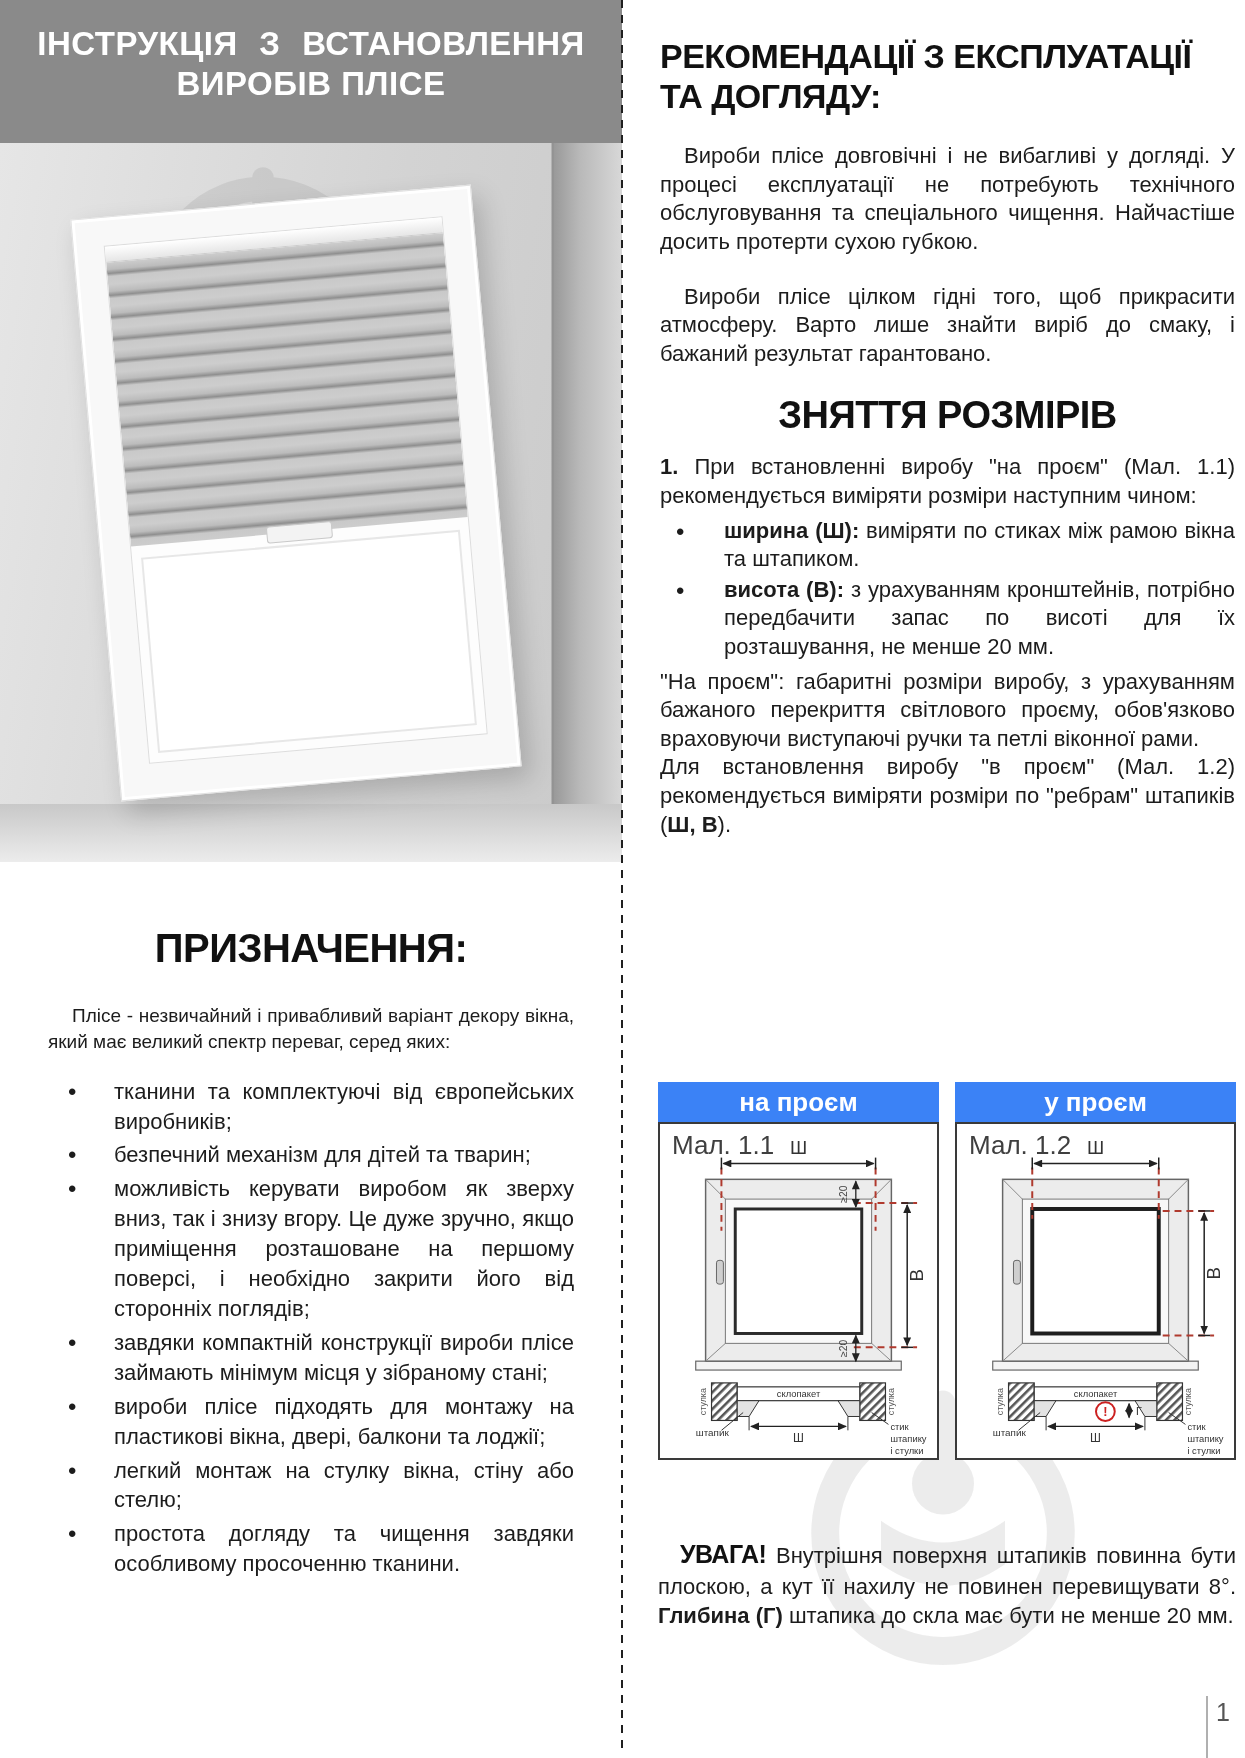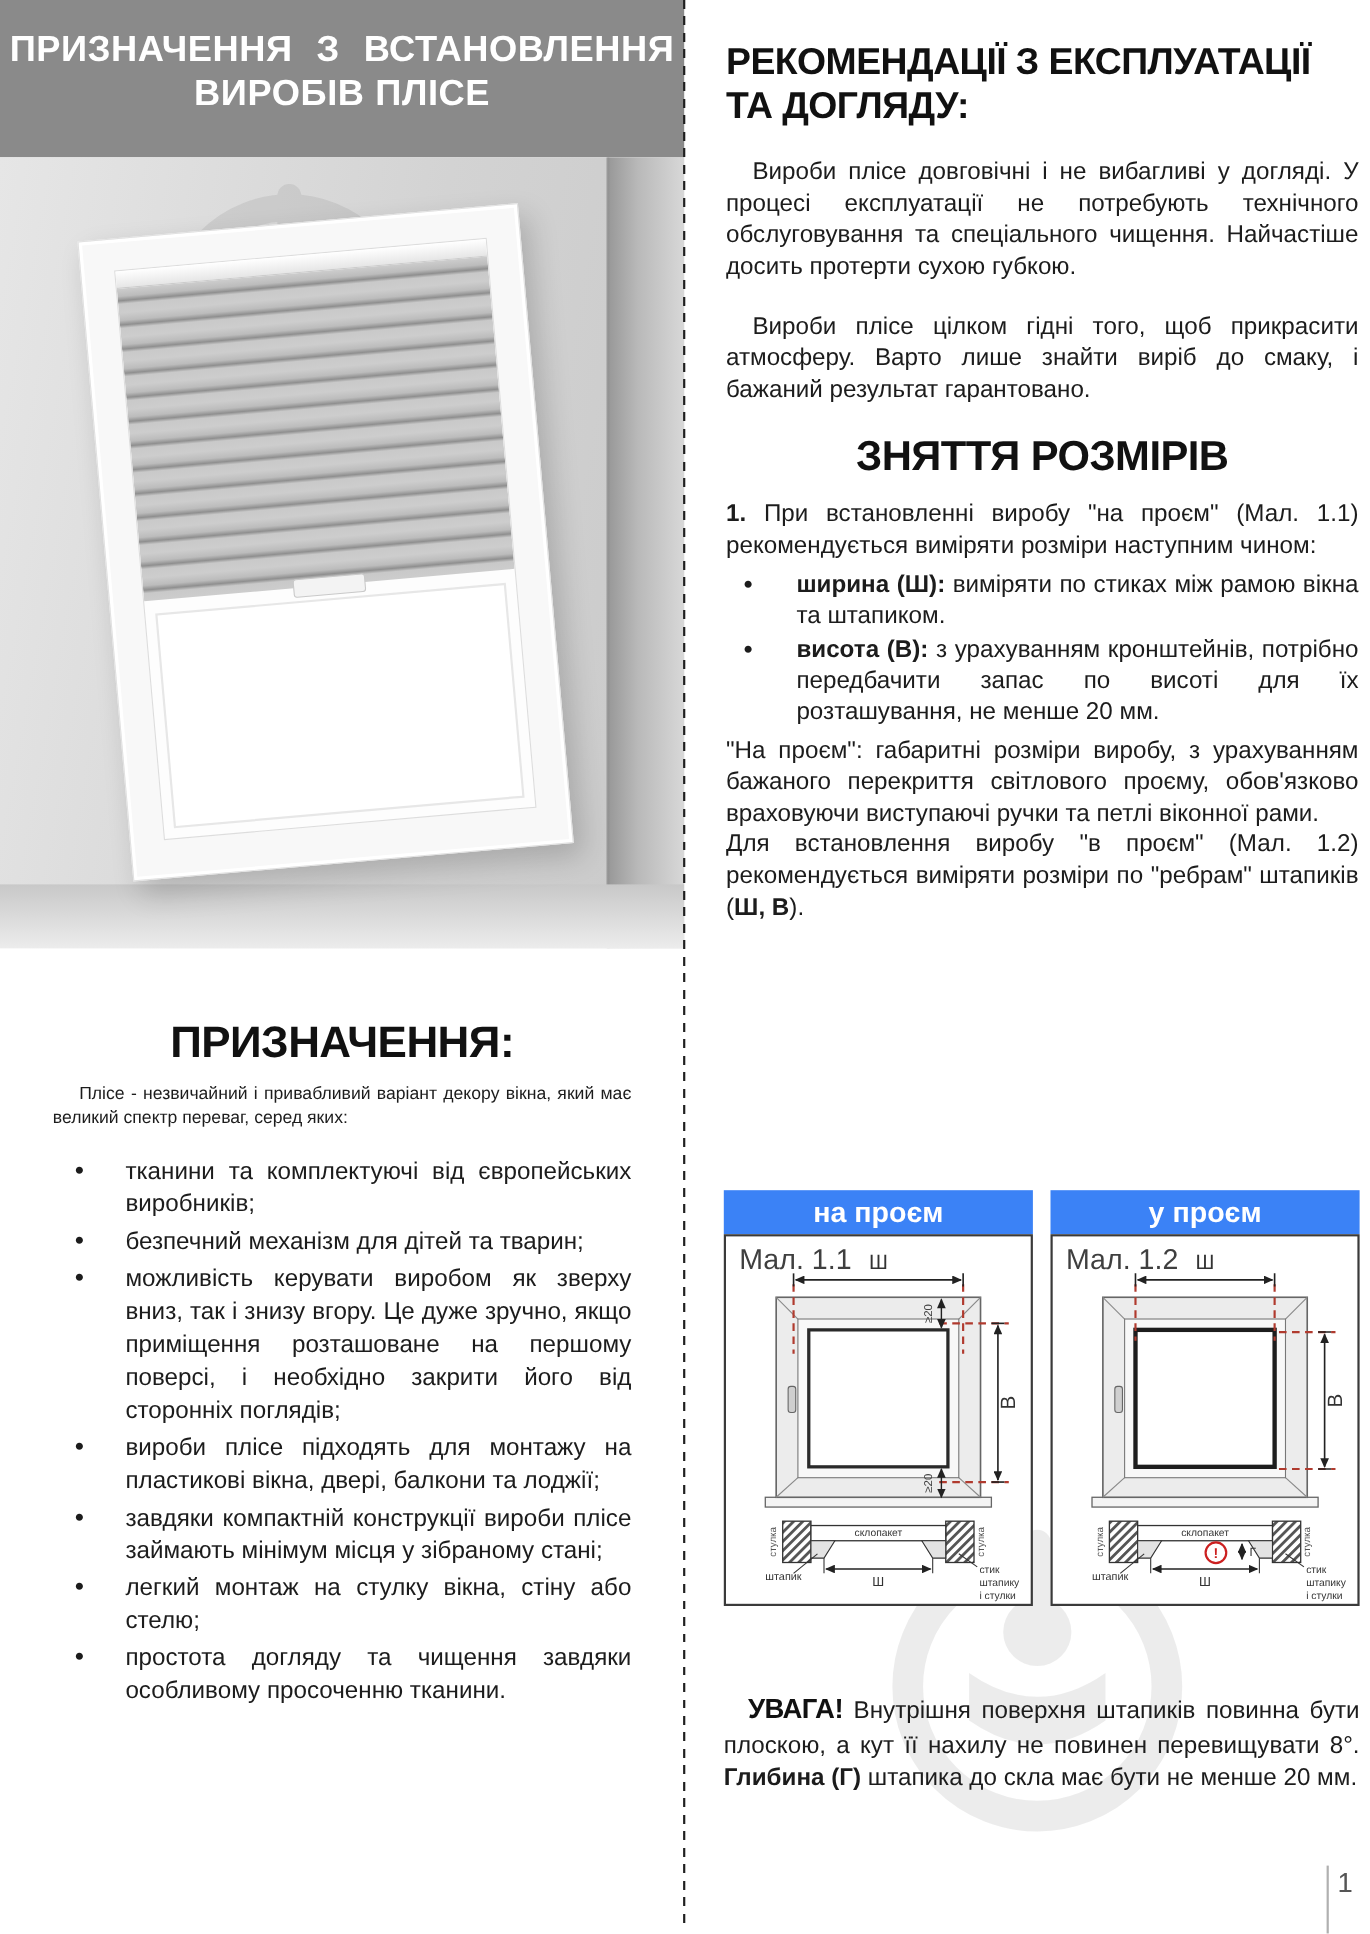--- a/index.html
+++ b/index.html
@@ -31,21 +31,21 @@
                   width:66px; height:17px; background:#f3f3f3; border:1px solid #c9c9c9; border-radius:3px; }
   .glass { position:absolute; left:9px; right:9px; bottom:9px; top:calc(16px + 55% + 12px);
            background:#ffffff; border:2px solid #e7e7e7; }
   .watermark { position:absolute; opacity:.16; }
   .watermark.wm1 { left:128px; top:8px; width:270px; height:270px; }
   .watermark.wm2 { left:788px; top:1372px; width:310px; height:310px; opacity:.14; z-index:0; }
 
   .left-flow { position:absolute; left:0; top:862px; width:622px; padding:0 48px; }
   .display { font-weight:800; letter-spacing:-.5px; color:#111; }
   .purpose-h { font-size:40px; text-align:center; margin-top:64px; }
-  .left-flow .intro { margin-top:13px; font-size:16px; line-height:1.36; text-align:justify; text-indent:24px; }
+  .left-flow .intro { margin-top:32px; font-size:19px; line-height:1.36; text-align:justify; text-indent:24px; }
   ul.blist { list-style:none; margin-top:22px; padding-left:20px; }
   ul.blist li { position:relative; padding-left:46px; font-size:22px; line-height:1.36; text-align:justify; margin-bottom:4px; }
   ul.blist li::before { content:"\2022"; position:absolute; left:0; top:-1px; font-size:24px; }
 
   
   .divider { position:absolute; left:621px; top:0; width:2px; height:1752px;
              background:repeating-linear-gradient(to bottom,#1f1f1f 0 8px,transparent 8px 15px); }
 
   
   .right-flow { position:absolute; left:622px; top:0; width:623px; padding:26px 10px 0 38px; }
@@ -91,21 +91,21 @@
       <marker id="mA" markerUnits="userSpaceOnUse" markerWidth="10" markerHeight="8" refX="8" refY="4" orient="auto">
         <path d="M0,0 L9,4 L0,8 z" fill="#222"></path>
       </marker>
       <marker id="mB" markerUnits="userSpaceOnUse" markerWidth="10" markerHeight="8" refX="1" refY="4" orient="auto">
         <path d="M9,0 L0,4 L9,8 z" fill="#222"></path>
       </marker>
     </defs>
   </svg>
 
   <div class="header-bar">
-    <div class="t t1">ПРИЗНАЧЕННЯ З ВСТАНОВЛЕННЯ</div>
+    <div class="t t1">ІНСТРУКЦІЯ З ВСТАНОВЛЕННЯ</div>
     <div class="t t2">ВИРОБІВ ПЛІСЕ</div>
   </div>
 
   <div class="photo">
     <svg class="watermark wm1" viewBox="0 0 100 100">
       <circle cx="50" cy="52" r="38" fill="none" stroke="#7d7d7d" stroke-width="9"></circle>
       <rect x="46" y="6" width="8" height="26" rx="4" fill="#7d7d7d"></rect>
       <circle cx="50" cy="36" r="10" fill="#7d7d7d"></circle>
       <path d="M30 48 Q50 62 70 48 L70 62 Q50 76 30 62 z" fill="#7d7d7d"></path>
     </svg>
@@ -122,22 +122,22 @@
     </div>
   </div>
 
   <div class="left-flow">
     <div class="display purpose-h">ПРИЗНАЧЕННЯ:</div>
     <p class="intro">Плісе - незвичайний і привабливий варіант декору вікна, який має великий спектр переваг, серед яких:</p>
     <ul class="blist">
       <li>тканини та комплектуючі від європейських виробників;</li>
       <li>безпечний механізм для дітей та тварин;</li>
       <li>можливість керувати виробом як зверху вниз, так і знизу вгору. Це дуже зручно, якщо приміщення розташоване на першому поверсі, і необхідно закрити його від сторонніх поглядів;</li>
+      <li>завдяки компактній конструкції вироби плісе займають мінімум місця у зібраному стані;</li>
       <li>вироби плісе підходять для монтажу на пластикові вікна, двері, балкони та лоджії;</li>
-      <li>завдяки компактній конструкції вироби плісе займають мінімум місця у зібраному стані;</li>
       <li>легкий монтаж на стулку вікна, стіну або стелю;</li>
       <li>простота догляду та чищення завдяки особливому просоченню тканини.</li>
     </ul>
   </div>
 
   <div class="divider"></div>
 
   <div class="right-flow">
     <div class="display rec-h">
       <span style="display:block">РЕКОМЕНДАЦІЇ З ЕКСПЛУАТАЦІЇ</span>

